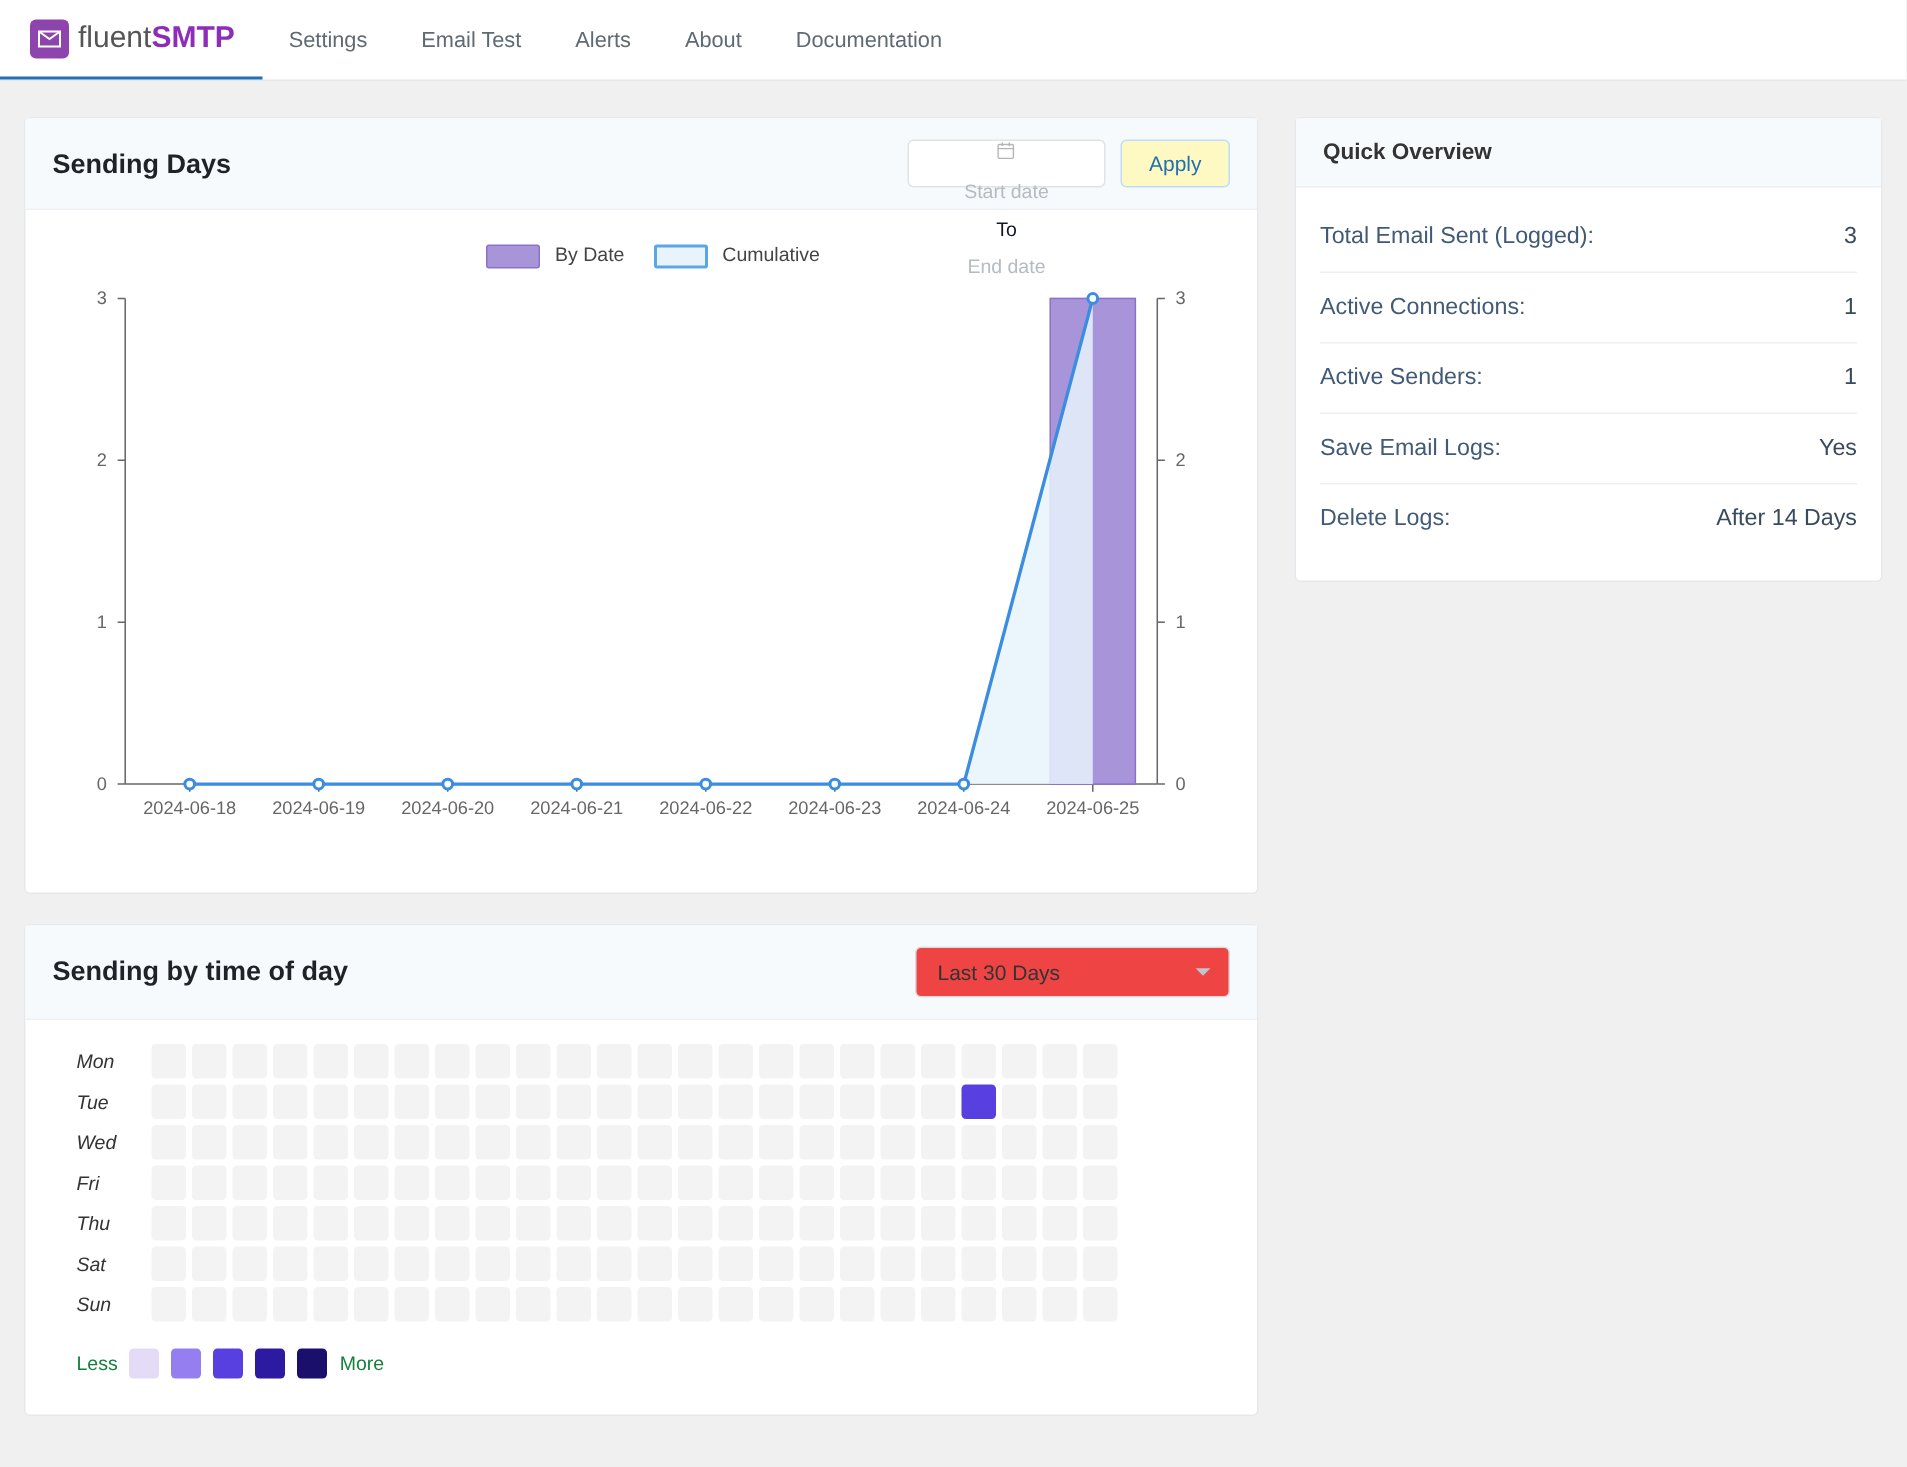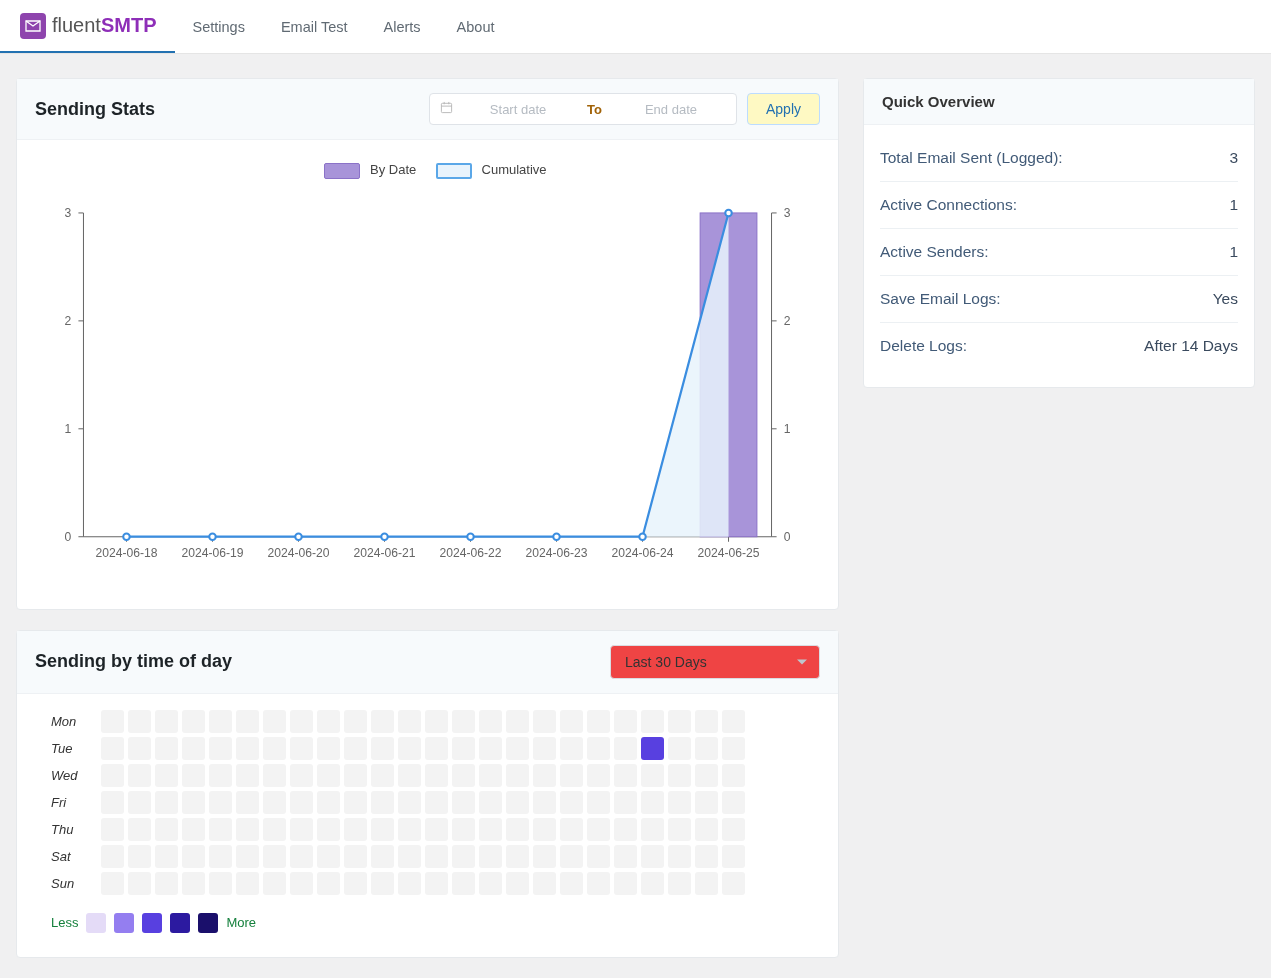--- a/index.html
+++ b/index.html
@@ -57,40 +57,41 @@
   }
   .date-range { display: flex; align-items: center; gap: 10px; }
   .range-input {
     border: 1px solid #dfe3e8;
     border-radius: 4px;
     height: 32px;
     display: flex; align-items: center;
     background: #fff;
     padding: 0 10px;
     gap: 10px;
+    flex-direction: column;
   }
   .range-input .ico { color: #b5b5b5; font-size: 13px; }
   .range-input input {
     border: none; outline: none; width: 110px; text-align: center;
     color: #333; font-size: 13px;
     background: transparent;
   }
   .range-input input::placeholder { color: #b5bbc2; }
-  .range-sep { font-weight: 700; color: #a16207; font-size: 13px; padding: 0 4px; }
+  .range-sep { font-weight: 400; color: #0f172a; font-size: 13px; padding: 0 4px; }
   .apply-btn {
     height: 32px; padding: 0 18px;
     background: #fef9c3;
     border: 1px solid #bcdcff;
     color: #2271b1;
     border-radius: 4px;
     cursor: pointer;
     font-size: 14px;
   }
   .chart-area { padding: 22px 26px 30px; }
-  .legend { text-align: center; margin-bottom: 20px; font-size: 13px; color: #444; }
+  .legend { text-align: center; margin-bottom: 6px; font-size: 13px; color: #444; }
   .swatch { display: inline-block; width: 36px; height: 16px; vertical-align: middle; margin: 0 6px 0 16px; border-radius: 2px; }
   .sw1 { background: #a894d9; border: 1px solid #8b72c8; }
   .sw2 { background: #e8f3fc; border: 2px solid #5aa7e8; border-bottom-width:2px; }
   svg.chart { width: 100%; height: 380px; display: block; }
   .tick-line { stroke: #666; stroke-width: 1; }
   .series-line { stroke: #3a8de0; stroke-width: 2.2; fill: none; }
   .series-pt { fill: #fff; stroke: #3a8de0; stroke-width: 2; }
   .series-area { fill: #e8f3fc; opacity: .85; }
   .bar { fill: #a894d9; stroke: #8b72c8; stroke-width: 1; }
 
@@ -146,29 +147,30 @@
     </span>
     <span class="logo-text">
       <span>fluent</span><b>SMTP</b>
     </span>
   </div>
   <nav class="nav" id="nav">
       <a href="#">Settings</a>
       <a href="#">Email Test</a>
       <a href="#">Alerts</a>
       <a href="#">About</a>
+      <a href="#">Documentation</a>
     </nav>
 </div>
 
 <div class="wrap">
   <div class="main">
 
     <div class="card">
       <div class="card-head">
-        <h2>Sending Stats</h2>
+        <h2>Sending Days</h2>
         <div class="date-range">
           <div class="range-input">
             <span class="ico">
               <svg width="13" height="13" viewBox="0 0 14 14">
                   <rect x="1.5" y="2.5" width="11" height="10" rx="1" fill="none" stroke="#b5b5b5"></rect>
                   <line x1="1.5" y1="5.5" x2="12.5" y2="5.5" stroke="#b5b5b5"></line>
                   <line x1="4.5" y1="1" x2="4.5" y2="3.5" stroke="#b5b5b5"></line>
                   <line x1="9.5" y1="1" x2="9.5" y2="3.5" stroke="#b5b5b5"></line>
                 </svg>
             </span>

